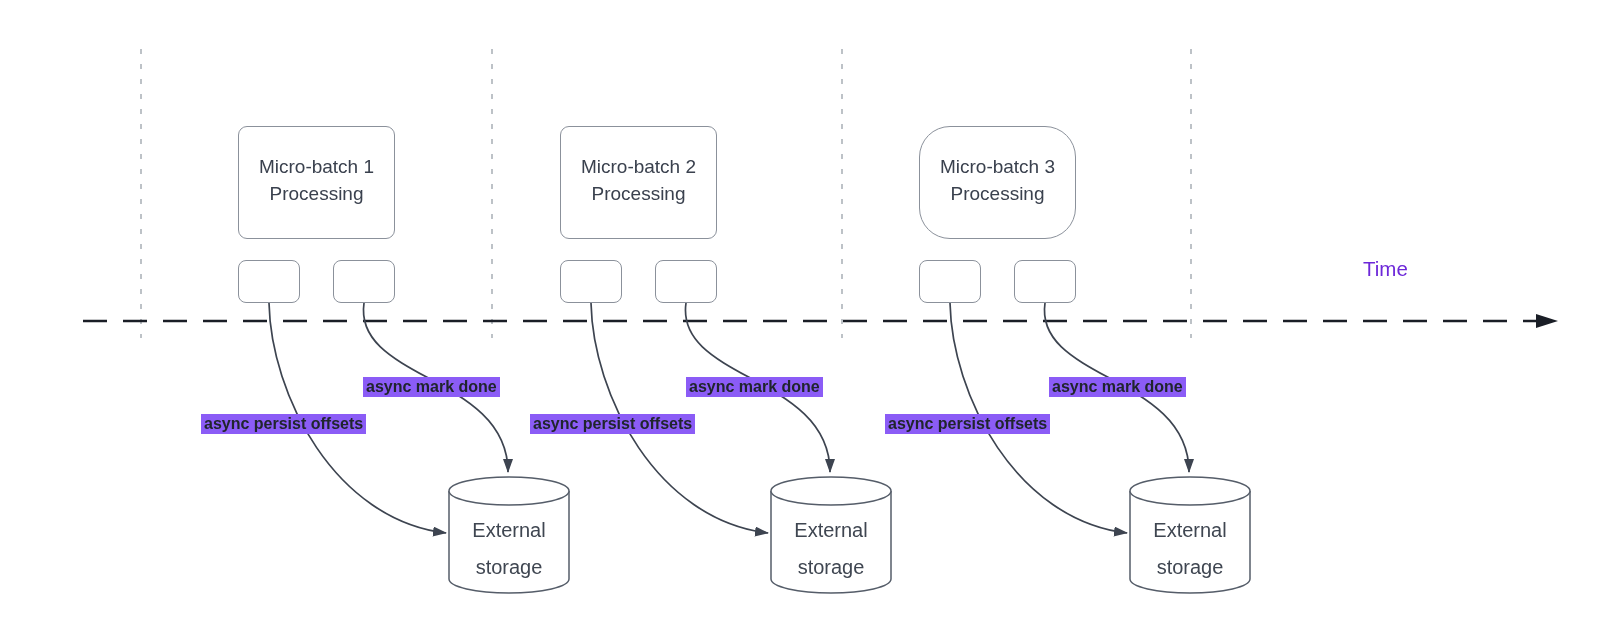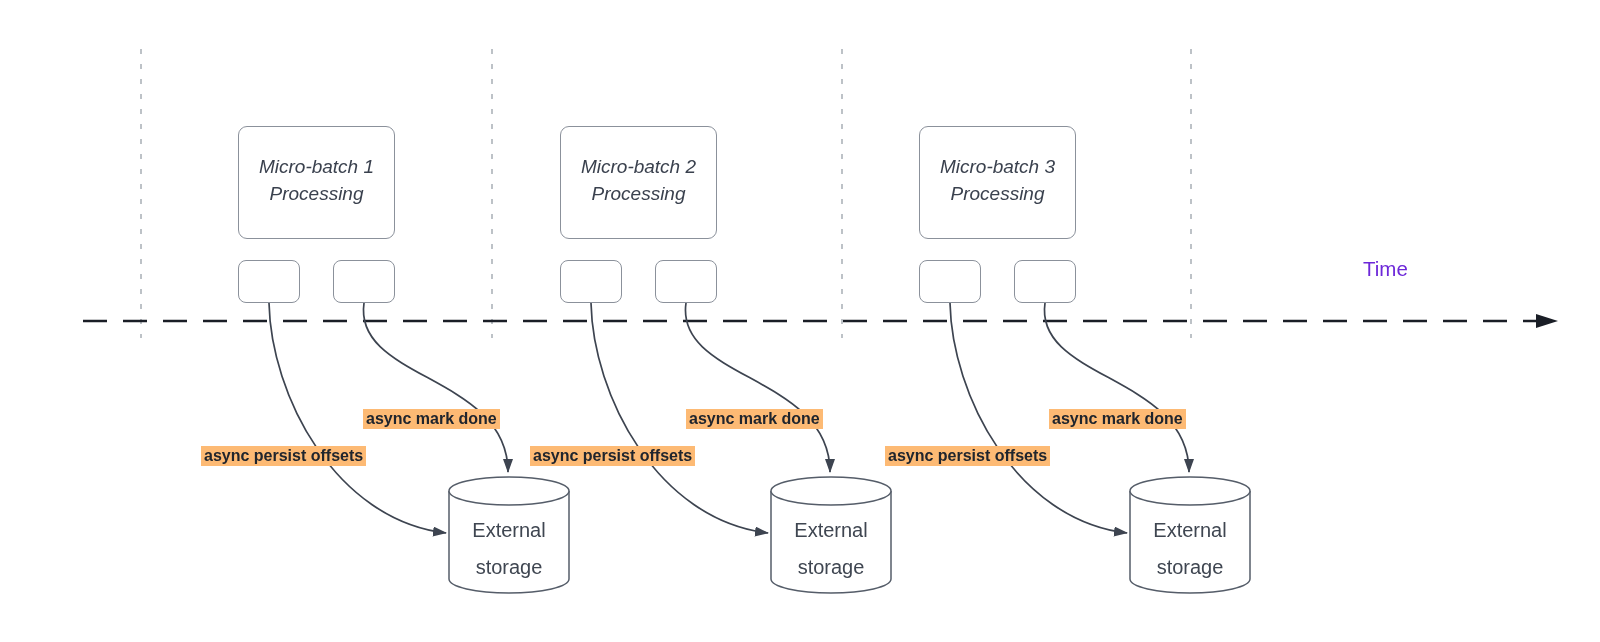--- a/index.html
+++ b/index.html
@@ -5,41 +5,41 @@
   html,body{margin:0;padding:0;background:#ffffff;}
   #stage{
     position:relative;width:1600px;height:642px;background:#ffffff;overflow:hidden;
     font-family:"Liberation Sans", sans-serif;
   }
   #vector-layer{position:absolute;left:0;top:0;width:1600px;height:642px;}
   .proc-box{
     position:absolute;top:126px;width:157px;height:113px;box-sizing:border-box;
     border:1.6px solid #8b919b;border-radius:9px;background:#ffffff;
     display:flex;align-items:center;justify-content:center;text-align:center;
-    font-size:19px;line-height:27px;color:#3a414e;padding:0 14px 6px 14px;font-style:italic;
+    font-size:19px;line-height:27px;color:#3a414e;padding:0 14px 6px 14px;
   }
   .small-box{
     position:absolute;top:260px;width:62px;height:43px;box-sizing:border-box;
     border:1.6px solid #8b919b;border-radius:8px;background:#ffffff;
   }
   .storage-label{
     position:absolute;top:512px;width:120px;text-align:center;
     font-size:20px;line-height:37px;color:#3f4651;
   }
   .flow-label{
     position:absolute;font-size:16px;font-weight:bold;color:#20252d;
-    background:#fdba74;padding:1px 3px;white-space:nowrap;line-height:18px;margin-top:32px;
+    background:#8b5cf6;padding:1px 3px;white-space:nowrap;line-height:18px;
   }
   .persist-label{top:414px;}
   .markdone-label{top:377px;}
   .time-label{
     position:absolute;left:1363px;top:257px;font-size:20.5px;color:#6d28d9;
   }
   
-  .s1.proc-box{left:238px;} .s2.proc-box{left:560px;} .s3.proc-box{left:919px;}
+  .s1.proc-box{left:238px;} .s2.proc-box{left:560px;} .s3.proc-box{left:919px;border-radius:31px;}
   .s1.small-left{left:238px;}  .s1.small-right{left:333px;}
   .s2.small-left{left:560px;}  .s2.small-right{left:655px;}
   .s3.small-left{left:919px;}  .s3.small-right{left:1014px;}
   .s1.storage-label{left:449px;} .s2.storage-label{left:771px;} .s3.storage-label{left:1130px;}
   .s1.persist-label{left:201px;} .s2.persist-label{left:530px;} .s3.persist-label{left:885px;}
   .s1.markdone-label{left:363px;} .s2.markdone-label{left:686px;} .s3.markdone-label{left:1049px;}
 </style>
 </head>
 <body>
 

